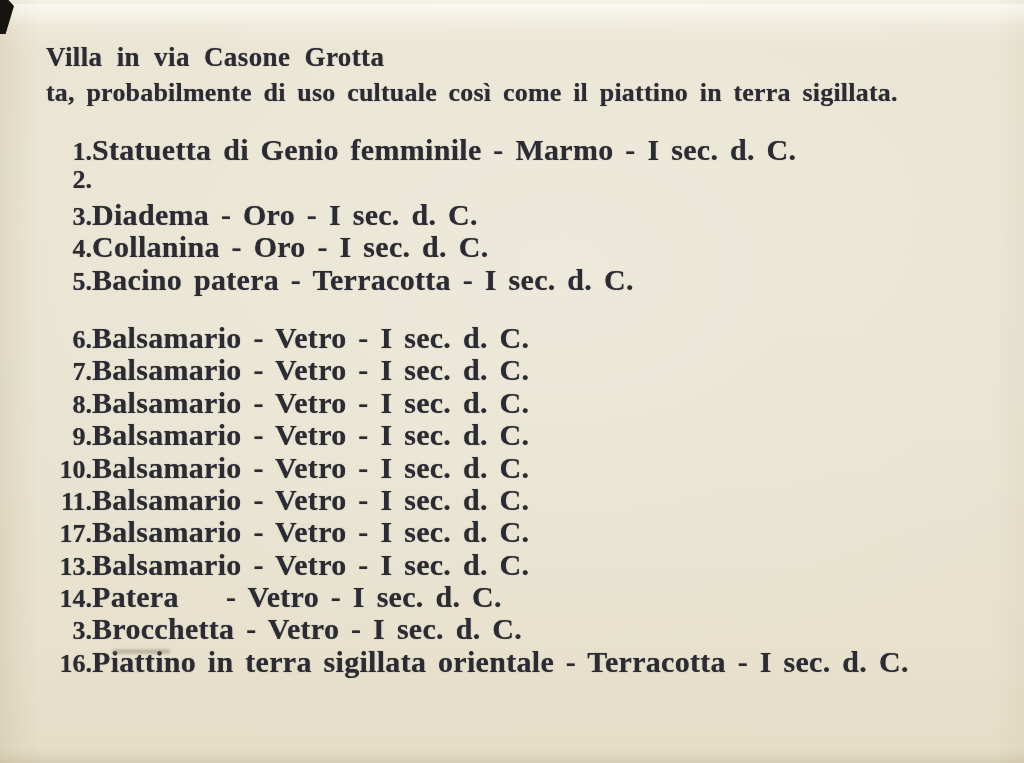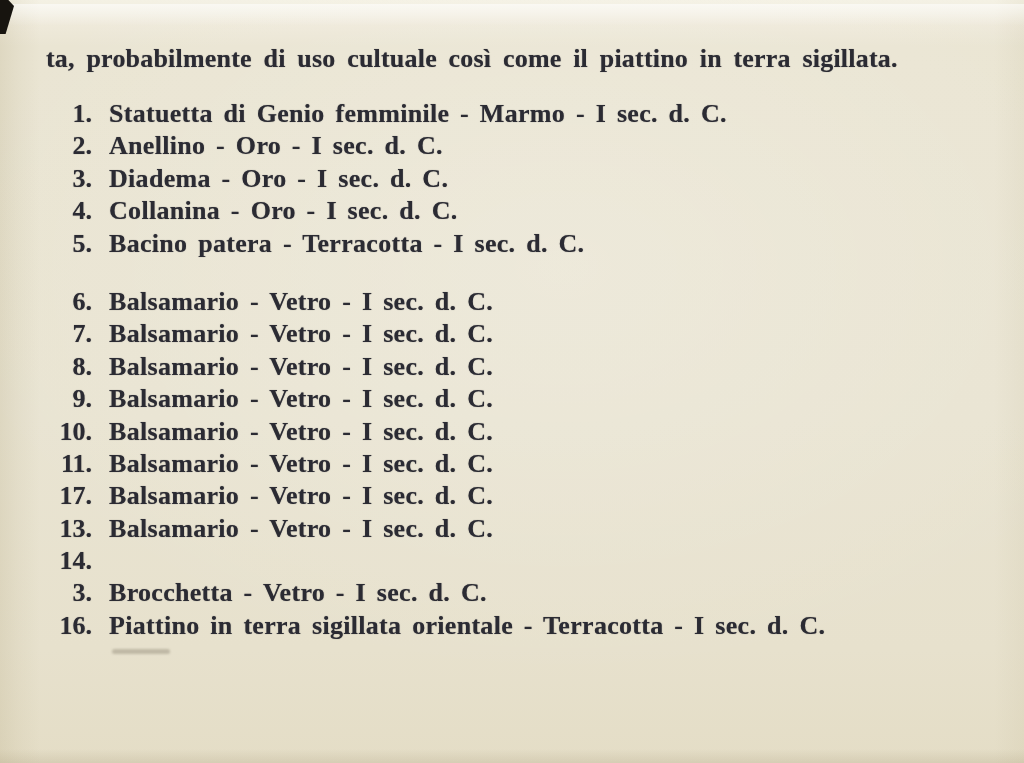--- a/index.html
+++ b/index.html
@@ -81,22 +81,21 @@
     align-items: baseline;
     height: 32.4px;
   }
   .num {
     flex: 0 0 46px;
     text-align: right;
     font-size: 26px;
     font-weight: bold;
   }
   .item-text {
-    margin-left: 17px;
-    font-size: 26px;
+    font-size: 30px;
     font-weight: bold;
     letter-spacing: 0.3px;
     word-spacing: 4px;
     overflow: hidden;
   }
 
   
   .smudge {
     position: absolute;
     left: 112px; top: 649px;
@@ -109,38 +108,38 @@
 </style>
 </head>
 <body>
 
 <div class="photo">
   <div class="top-edge-highlight"></div>
   <div class="corner-shadow"></div>
 
   <div class="card-content">
 
+    <div class="title doc-text">Villa in via Casone Grotta</div>
 
     <div class="paragraph">
 
 
 
         <div class="line doc-text">ta, probabilmente di uso cultuale così come il piattino in terra sigillata.</div>
       </div>
 
     <div class="catalog first">
 
         <div class="row">
           <span class="num doc-text">1.</span>
           <span class="item-text doc-text">Statuetta di Genio femminile - Marmo - I sec. d. C.</span>
         </div>
 
         <div class="row">
           <span class="num doc-text">2.</span>
-          <span class="item-text doc-text">Anellino - Oro - I sec. d. C.</span>
         </div>
 
         <div class="row">
           <span class="num doc-text">3.</span>
           <span class="item-text doc-text">Diadema - Oro - I sec. d. C.</span>
         </div>
 
         <div class="row">
           <span class="num doc-text">4.</span>
           <span class="item-text doc-text">Collanina - Oro - I sec. d. C.</span>
@@ -189,20 +188,21 @@
           <span class="item-text doc-text">Balsamario - Vetro - I sec. d. C.</span>
         </div>
 
         <div class="row">
           <span class="num doc-text">13.</span>
           <span class="item-text doc-text">Balsamario - Vetro - I sec. d. C.</span>
         </div>
 
         <div class="row">
           <span class="num doc-text">14.</span>
+          <span class="item-text doc-text">Patera    - Vetro - I sec. d. C.</span>
         </div>
 
         <div class="row">
           <span class="num doc-text">3.</span>
           <span class="item-text doc-text">Brocchetta - Vetro - I sec. d. C.</span>
         </div>
 
         <div class="row">
           <span class="num doc-text">16.</span>
           <span class="item-text doc-text">Piattino in terra sigillata orientale - Terracotta - I sec. d. C.</span>

